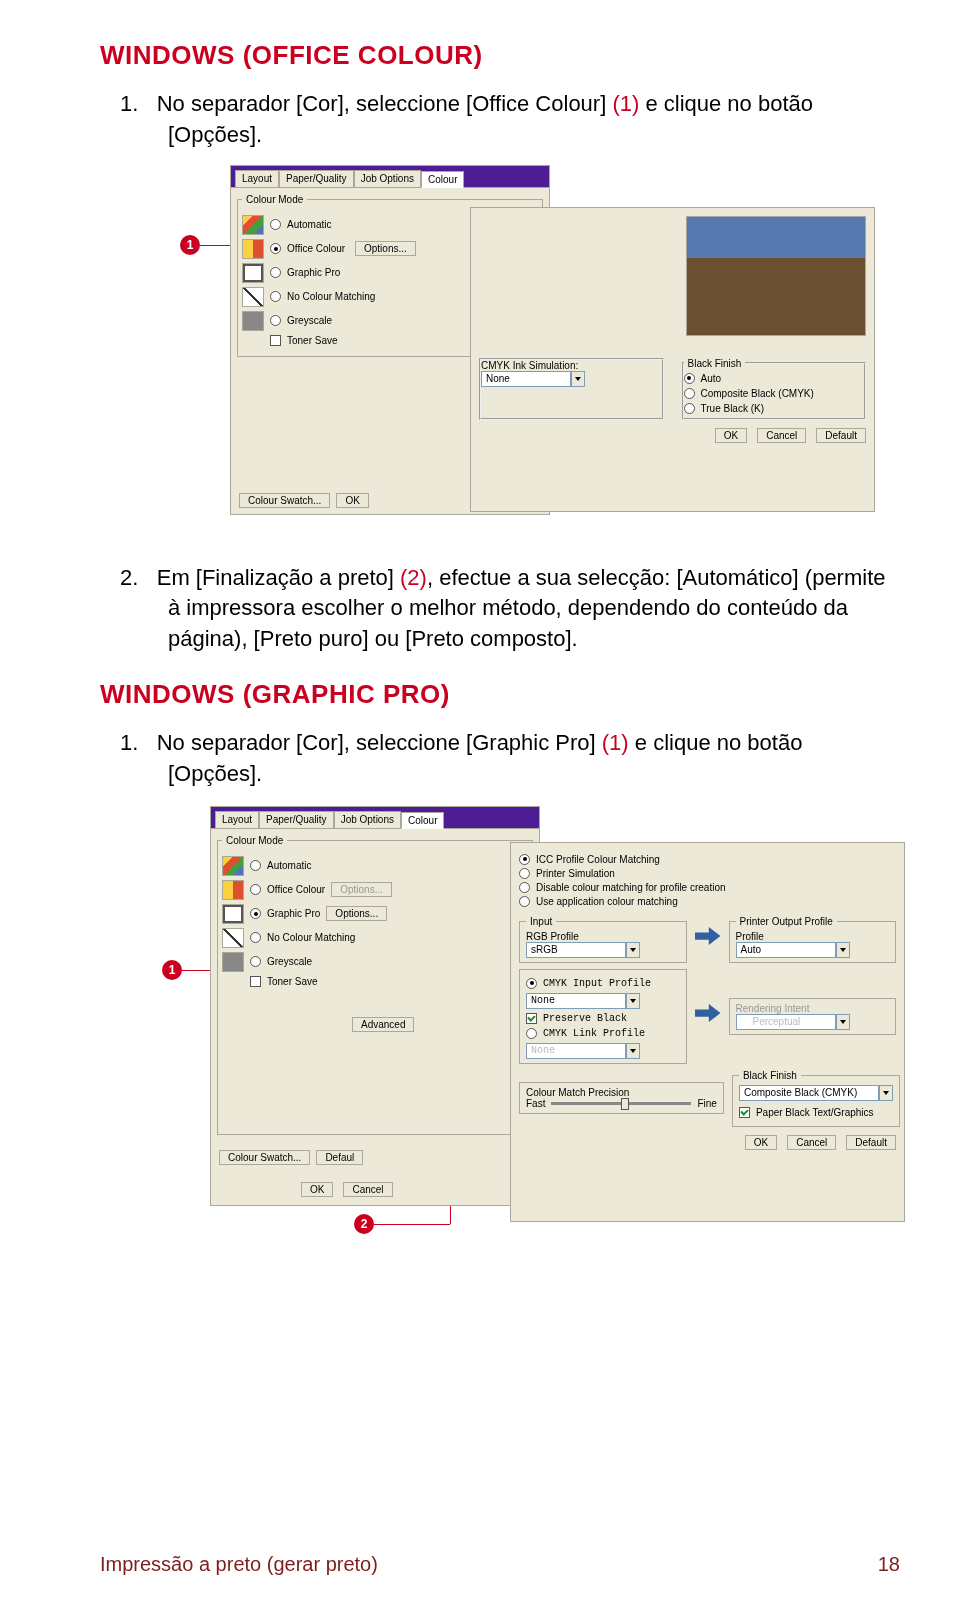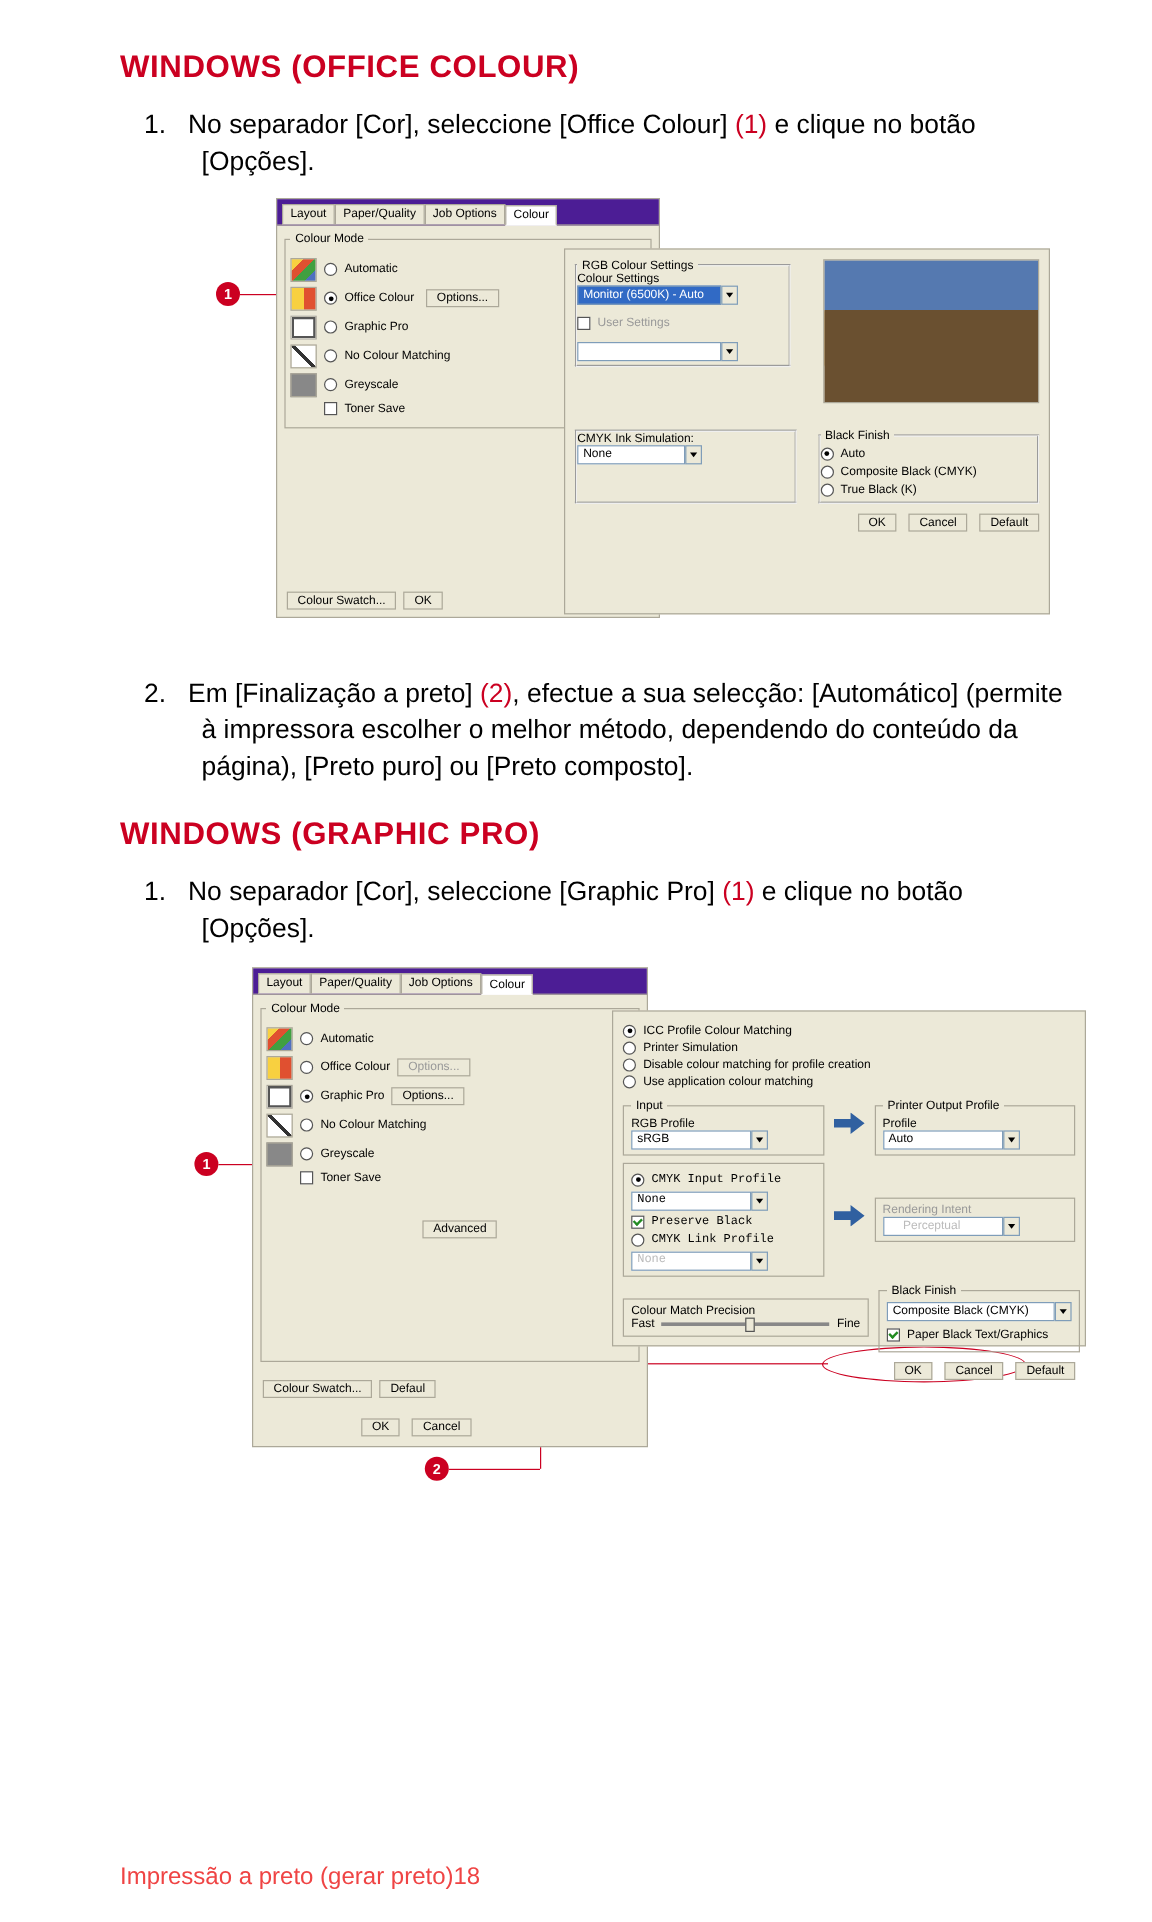--- a/index.html
+++ b/index.html
@@ -132,21 +132,21 @@
     border: 1px solid #aca899;
     font-family: Tahoma, Arial, sans-serif;
     font-size: 10px;
   }
   .dlg-c .btm-left { bottom: 40px;}
   .dlg-c .okcancel { position:absolute; bottom:8px; left: 90px; display:flex; gap:10px;}
 
   .dlg-d {
     position: absolute;
     left: 410px; top: 36px;
-    width: 395px; height: 280px;
+    width: 395px; height: 380px;
     background: #ece9d8;
     border: 1px solid #aca899;
     font-family: Tahoma, Arial, sans-serif;
     font-size: 10px;
     padding: 8px;
   }
   .dlg-d fieldset { border:1px solid #aca899; padding:4px 6px; margin-top:6px;}
   .dlg-d .radios > .row { margin: 3px 0;}
   .arrow-blue {
     width: 26px; height: 18px; display:inline-block;
@@ -156,22 +156,23 @@
   .dlg-d .flex-split { display:flex; gap:8px; align-items:center;}
   .slider-track { width: 140px; height: 3px; background:#888; display:inline-block; position:relative; margin: 0 6px;}
   .slider-thumb { position:absolute; left: 50%; top:-4px; width:8px; height:12px; background:#ece9d8; border:1px solid #555;}
 
   .footer {
     position: absolute;
     bottom: 26px;
     left: 100px;
     right: 60px;
     font-size: 20px;
-    color: #ef4444;
+    color: #7f1d1d;
     display: flex;
+    justify-content: space-between;
   }
 </style>
 </head>
 <body>
 
 <div class="section-title">WINDOWS (OFFICE COLOUR)</div>
 
 <div class="list-item">
   <span>1.</span>&nbsp;&nbsp;
   <span>No separador [Cor], seleccione [Office Colour] </span><span class="red">(1)</span><span> e clique no botão [Opções].</span>
@@ -230,36 +231,20 @@
     </fieldset>
     <div class="btm-left">
       <span class="btn">Colour Swatch...</span>
       <span class="btn">OK</span>
     </div>
   </div>
 
   <div class="dlg-b">
     <div class="content">
       <div class="preview-img"></div>
-      <fieldset style="width:180px;">
-        <legend>RGB Colour Settings</legend>
-        <div class="lbl">Colour Settings</div>
-        <span class="drop">
-            <span class="drop-box sel" style="min-width:120px;">Monitor (6500K) - Auto</span>
-            <span class="drop-arr"></span>
-          </span>
-        <div class="row" style="margin-top:10px;">
-            <span class="chk"></span>
-            <span class="lbl dis">User Settings</span>
-          </div>
-        <div class="drop" style="margin-top:6px;">
-            <span class="drop-box" style="min-width:120px;color:#ccc"></span>
-            <span class="drop-arr"></span>
-          </div>
-      </fieldset>
       <div class="clear"></div>
       <div style="display:flex; gap:18px; margin-top:22px;">
         <fieldset style="flex:1;">
           <div class="lbl">CMYK Ink Simulation:</div>
           <span class="drop">
               <span class="drop-box" style="min-width:90px;">None</span>
               <span class="drop-arr"></span>
             </span>
         </fieldset>
         <fieldset style="flex:1;">

